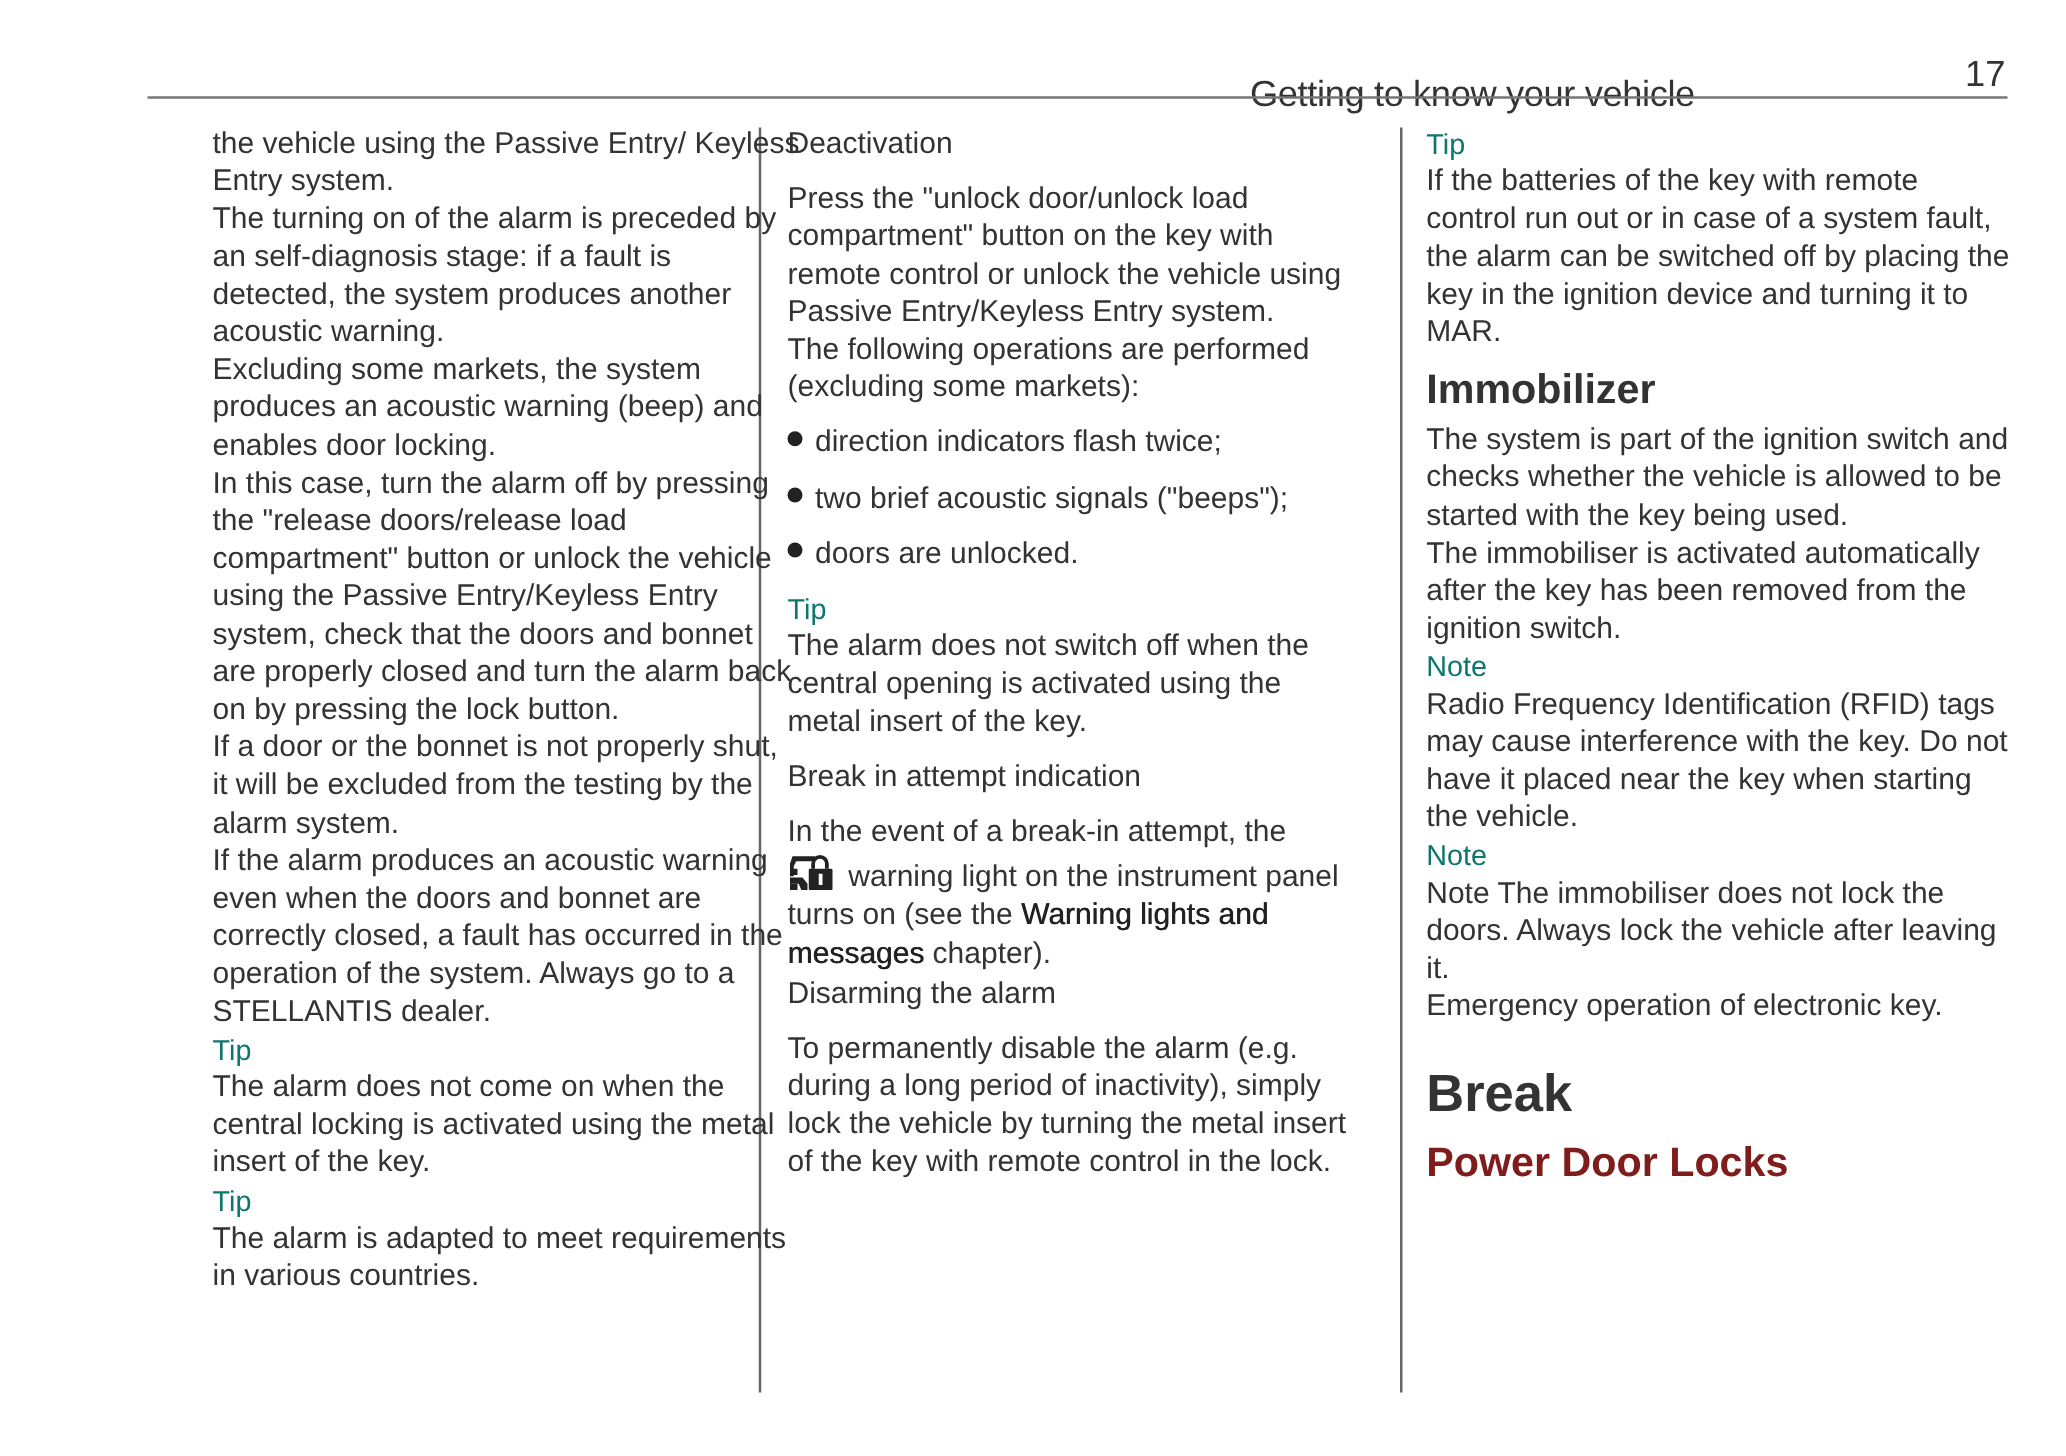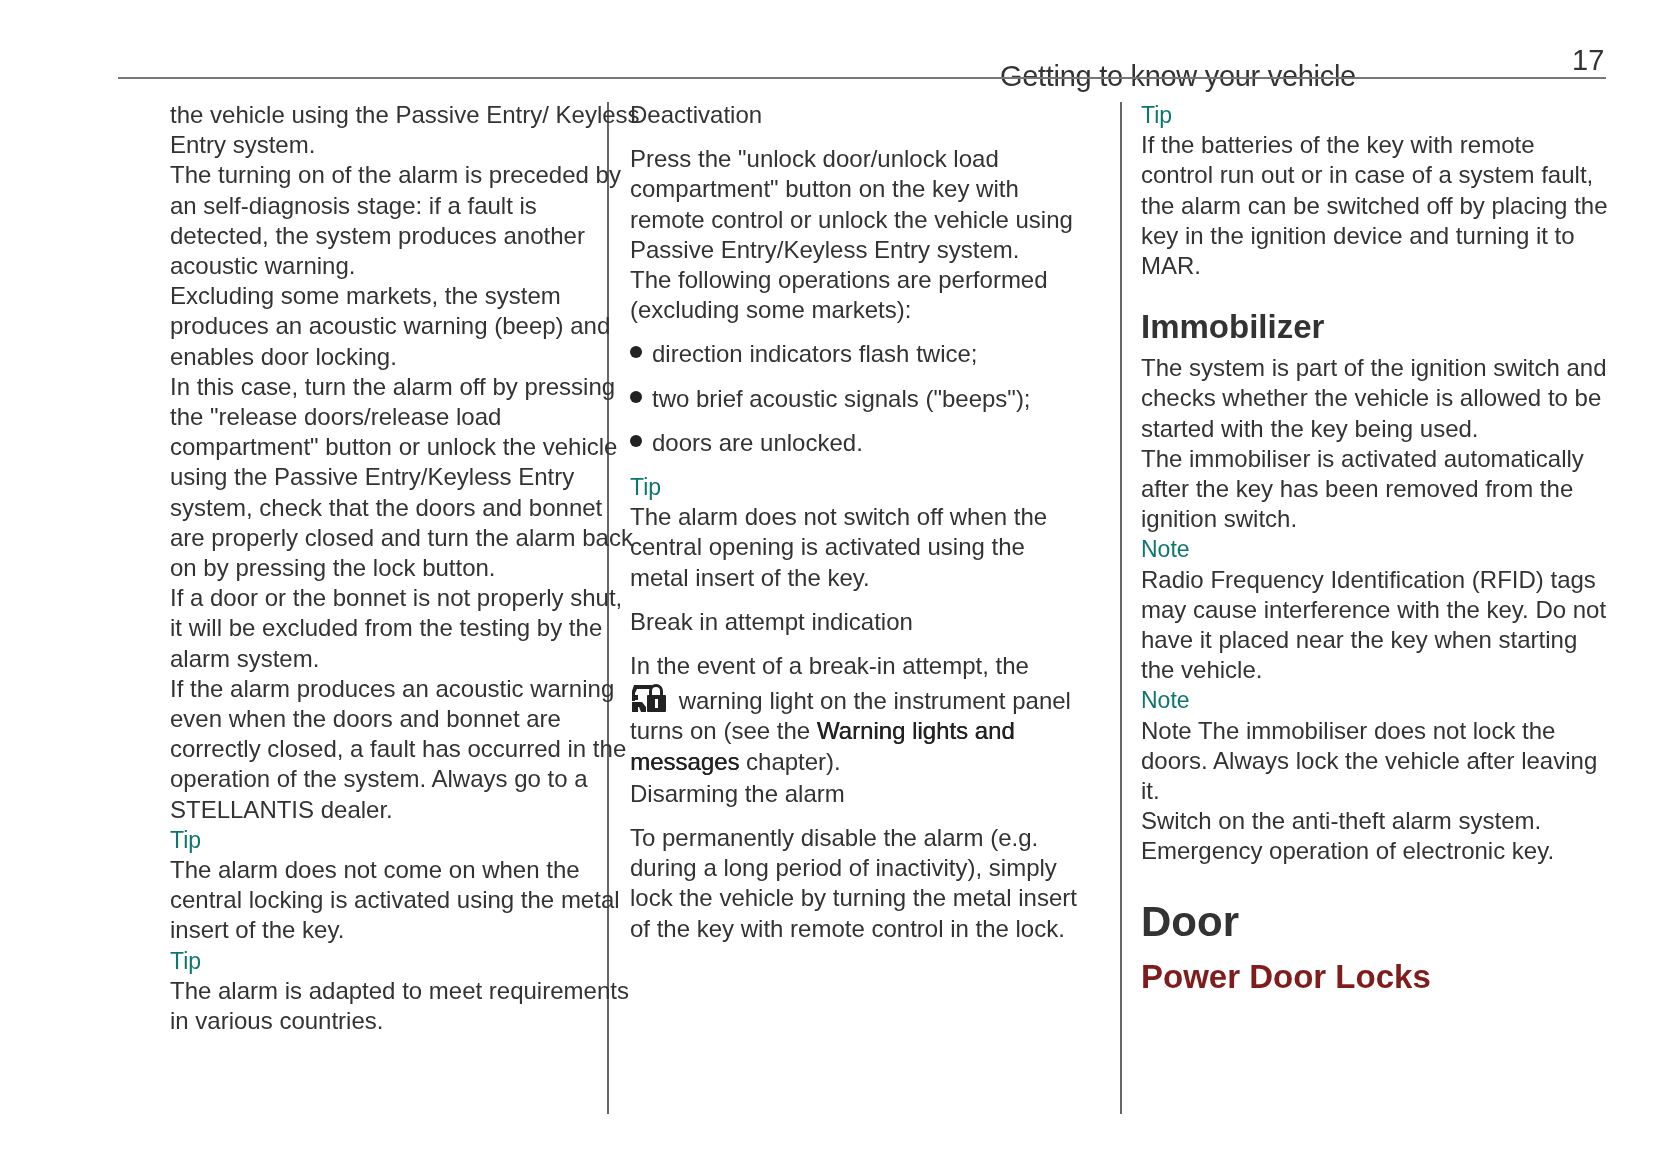--- a/index.html
+++ b/index.html
@@ -12,21 +12,21 @@
   .col { position: absolute; top: 100px; font-size: 24px; line-height: 30.2px; color: #333; }
   .col1 { left: 126px; width: 470px; margin-left: 44px; }
   .col2 { left: 630px; width: 460px; }
   .col3 { left: 1141px; width: 470px; }
   .col p { margin: 0; }
   .label { font-size: 23px; color: #0f766e; }
   .subhead { font-size: 24px; margin: 0; color: #333; }
   .gap-after { margin-bottom: 14px !important; }
   .bullet-item { display: flex; align-items: baseline; margin: 0 0 14px 0; }
   .bullet { display: inline-block; width: 12px; height: 12px; background: #222; border-radius: 50%; margin-right: 10px; position: relative; top: -4px; flex: none; }
-  .heading-l2 { font-size: 33px; line-height: 40px; margin: 26px 0 6px 0; color: #333; }
+  .heading-l2 { font-size: 33px; line-height: 40px; margin: 10px 0 6px 0; color: #333; }
   .heading-l1 { font-size: 42px; line-height: 50px; margin: 30px 0 10px 0; color: #333; }
   .heading-l2b { font-size: 33px; line-height: 40px; margin: 4px 0 0 0; color: #7f1d1d; }
   .strong { font-weight: normal; color: #222; text-shadow: 0.4px 0 0 #222; }
   .icon-inline { display: inline-block; width: 38px; height: 32px; vertical-align: -4px; margin-right: 4px; }
 </style>
 </head>
 <body>
 
 <div>
   <div class="header-title">Getting to know your vehicle</div>
@@ -90,17 +90,16 @@
 <div class="col col3">
   <p class="label">Tip</p>
   <p>If the batteries of the key with remote control run out or in case of a system fault, the alarm can be switched off by placing the key in the ignition device and turning it to MAR.</p>
   <h2 class="heading-l2">Immobilizer</h2>
   <p>The system is part of the ignition switch and checks whether the vehicle is allowed to be started with the key being used.</p>
   <p>The immobiliser is activated automatically after the key has been removed from the ignition switch.</p>
   <p class="label">Note</p>
   <p>Radio Frequency Identification (RFID) tags may cause interference with the key. Do not have it placed near the key when starting the vehicle.</p>
   <p class="label">Note</p>
   <p>Note The immobiliser does not lock the doors. Always lock the vehicle after leaving it.</p>
-  <p>Switch on the anti-theft alarm system.</p>
   <p>Emergency operation of electronic key.</p>
-  <h1 class="heading-l1">Door</h1>
+  <h1 class="heading-l1">Break</h1>
   <h2 class="heading-l2b">Power Door Locks</h2>
 </div>
 
 </body></html>

